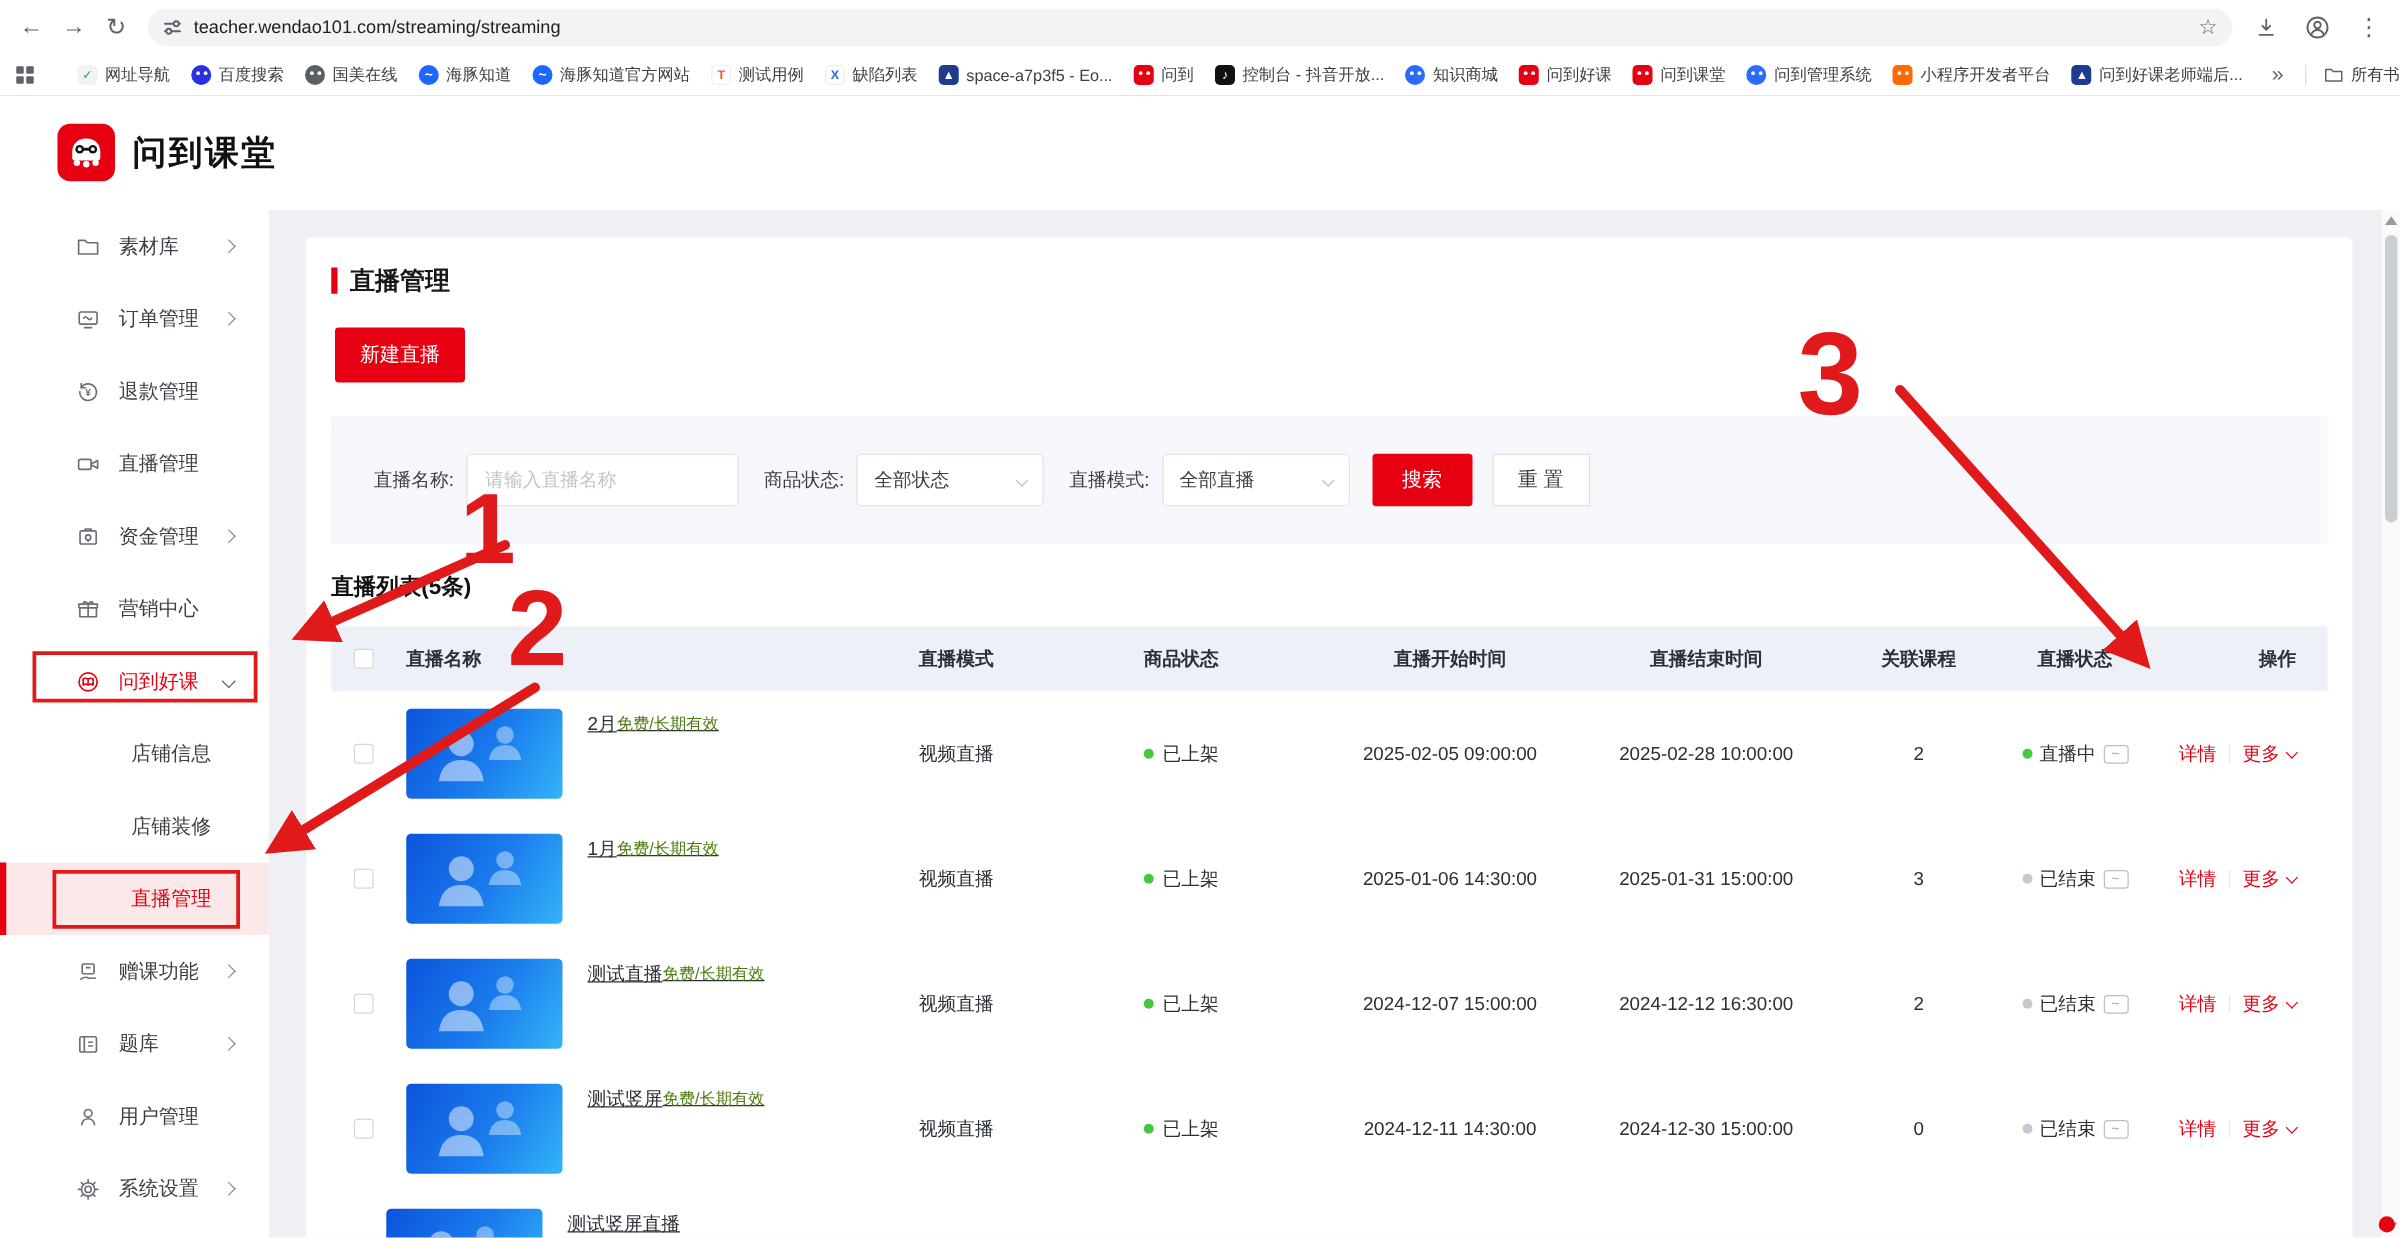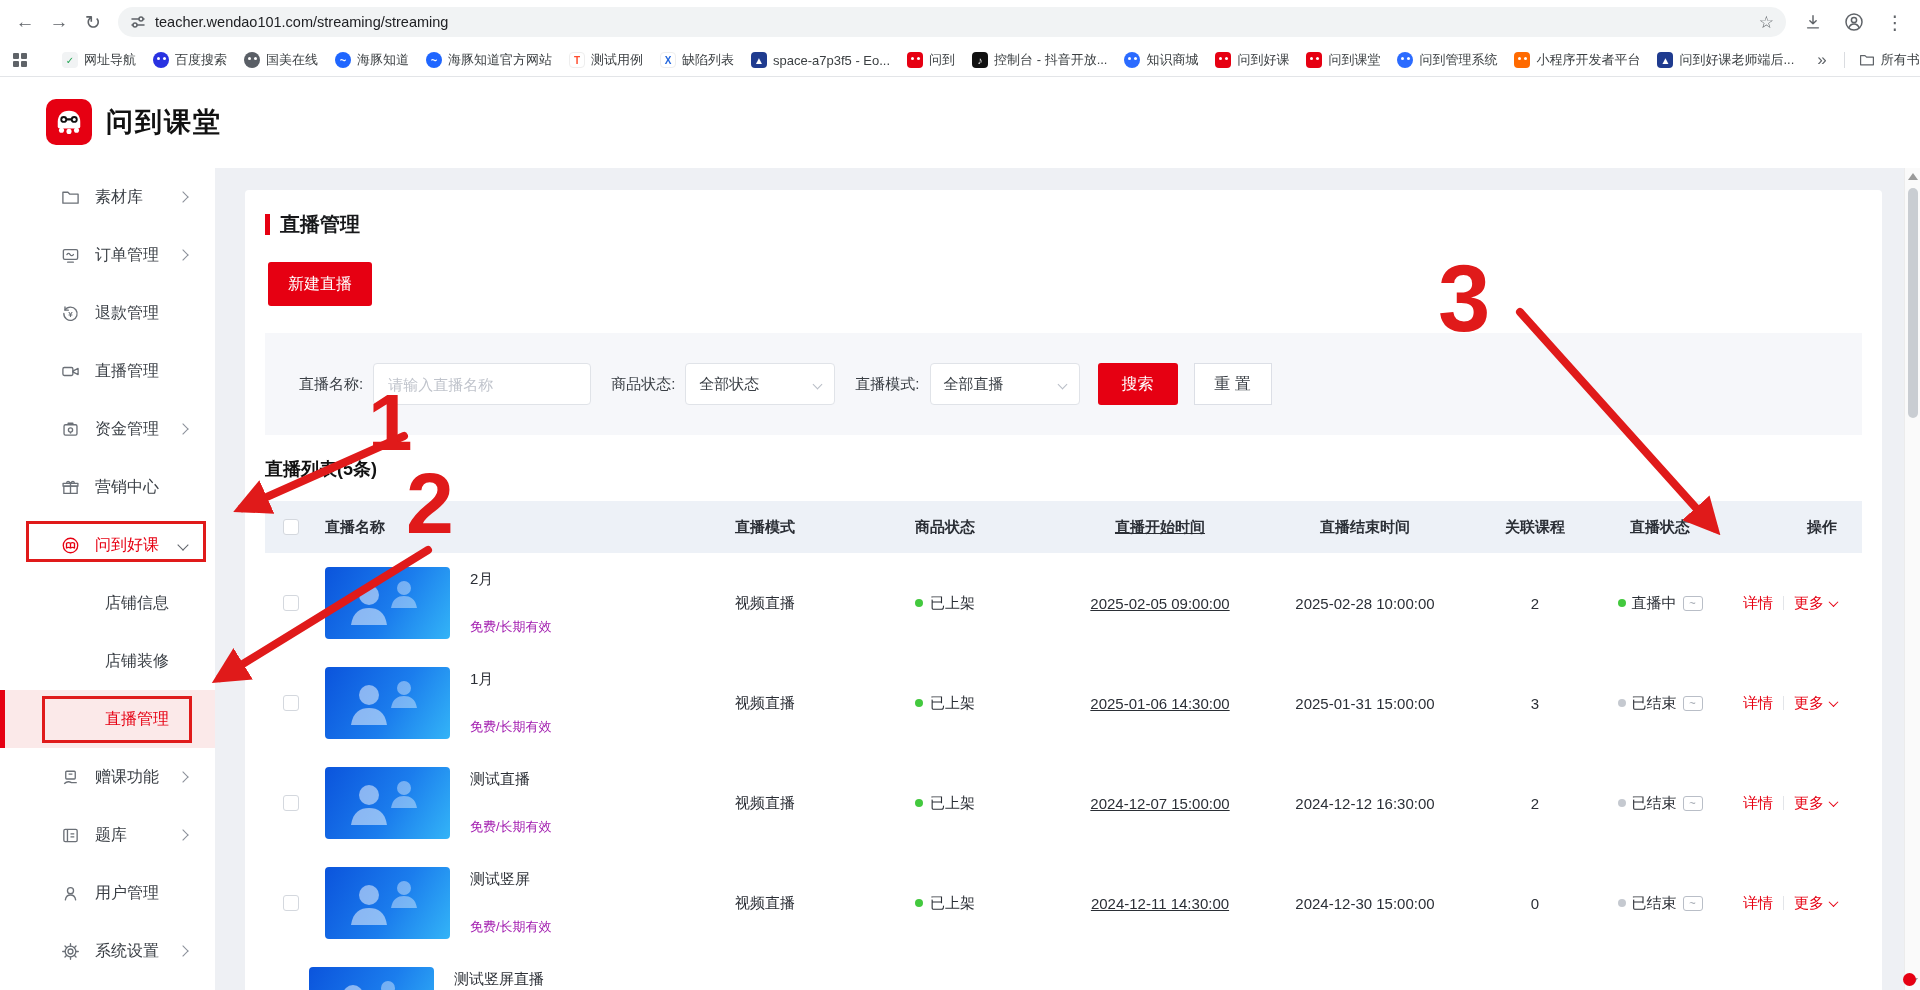--- a/index.html
+++ b/index.html
@@ -63,31 +63,31 @@
   .ml20{margin-left:20px;}
   .btn-search{margin-left:18px;width:80px;height:42px;background:#e60012;color:#fff;font-size:16px;border:none;border-radius:3px;cursor:pointer;}
   .btn-reset{margin-left:16px;width:78px;height:42px;background:#fff;color:#3a3f45;font-size:16px;border:1px solid #dcdfe6;border-radius:0;cursor:pointer;}
   .list-title{margin-top:22px;font-size:18px;font-weight:bold;color:#111;}
   .ltable{margin-top:20px;}
   .thead{height:52px;background:#edf1f7;display:flex;align-items:center;font-size:15px;font-weight:bold;color:#2b2f36;}
   .trow{height:100px;display:flex;align-items:center;font-size:15px;color:#2b2f36;}
   .c1{width:435px;display:flex;align-items:center;padding-left:18px;}
   .c2{width:130px;display:flex;justify-content:center;}
   .c3{width:230px;display:flex;justify-content:center;align-items:center;gap:7px;}
-  .c4{width:200px;display:flex;justify-content:center;text-decoration:underline;}
+  .c4{width:200px;display:flex;justify-content:center;}
   .c5{width:210px;display:flex;justify-content:center;}
   .c6{width:130px;display:flex;justify-content:center;}
   .c7{width:120px;display:flex;justify-content:center;align-items:center;gap:6px;}
   .c8{width:135px;display:flex;justify-content:flex-end;align-items:center;padding-right:18px;}
   .checkbox{width:16px;height:16px;border:1px solid #d4d8de;border-radius:3px;background:#fff;flex:0 0 auto;cursor:pointer;}
   .thead .c1 .hname{margin-left:26px;}
   .thumb{width:125px;height:72px;margin-left:26px;border-radius:4px;background:linear-gradient(120deg,#0b54dc 0%,#1b7ded 55%,#33b4f7 100%);flex:0 0 auto;overflow:hidden;}
-  .nameblk{margin-left:20px;height:72px;display:flex;flex-direction:column;justify-content:space-between;padding:3px 0;}
+  .nameblk{margin-left:20px;height:72px;display:flex;flex-direction:row;justify-content:space-between;padding:3px 0;text-decoration:underline;}
   .row-name{font-size:15px;color:#2b2f36;}
-  .row-price{font-size:13px;color:#a21caf;}
+  .row-price{font-size:13px;color:#4d7c0f;}
   .dot{width:8px;height:8px;border-radius:50%;flex:0 0 auto;}
   .dot-green{background:#43c93e;} .dot-gray{background:#c5c9d0;}
   .tv-icon{width:20px;height:15px;border:1.5px solid #b9bec7;border-radius:3px;color:#9aa0aa;font-size:11px;line-height:11px;display:flex;align-items:center;justify-content:center;}
   .link{color:#e60012;cursor:pointer;position:relative;}
   .sep{width:1px;height:14px;background:#e3e5e9;margin:0 10px;}
   .more-chev{display:inline-block;width:7px;height:7px;border-right:1.7px solid #e60012;border-bottom:1.7px solid #e60012;transform:rotate(45deg) translate(-1px,-1px);margin-left:6px;}
   
   .scrollbar{position:absolute;right:0;top:168px;width:16px;bottom:0;background:#fafafa;border-left:1px solid #ececec;z-index:40;}
   .sb-arrow{width:0;height:0;border-left:5px solid transparent;border-right:5px solid transparent;margin:5px auto 0;}
   .sb-up{border-bottom:7px solid #9a9a9a;}

